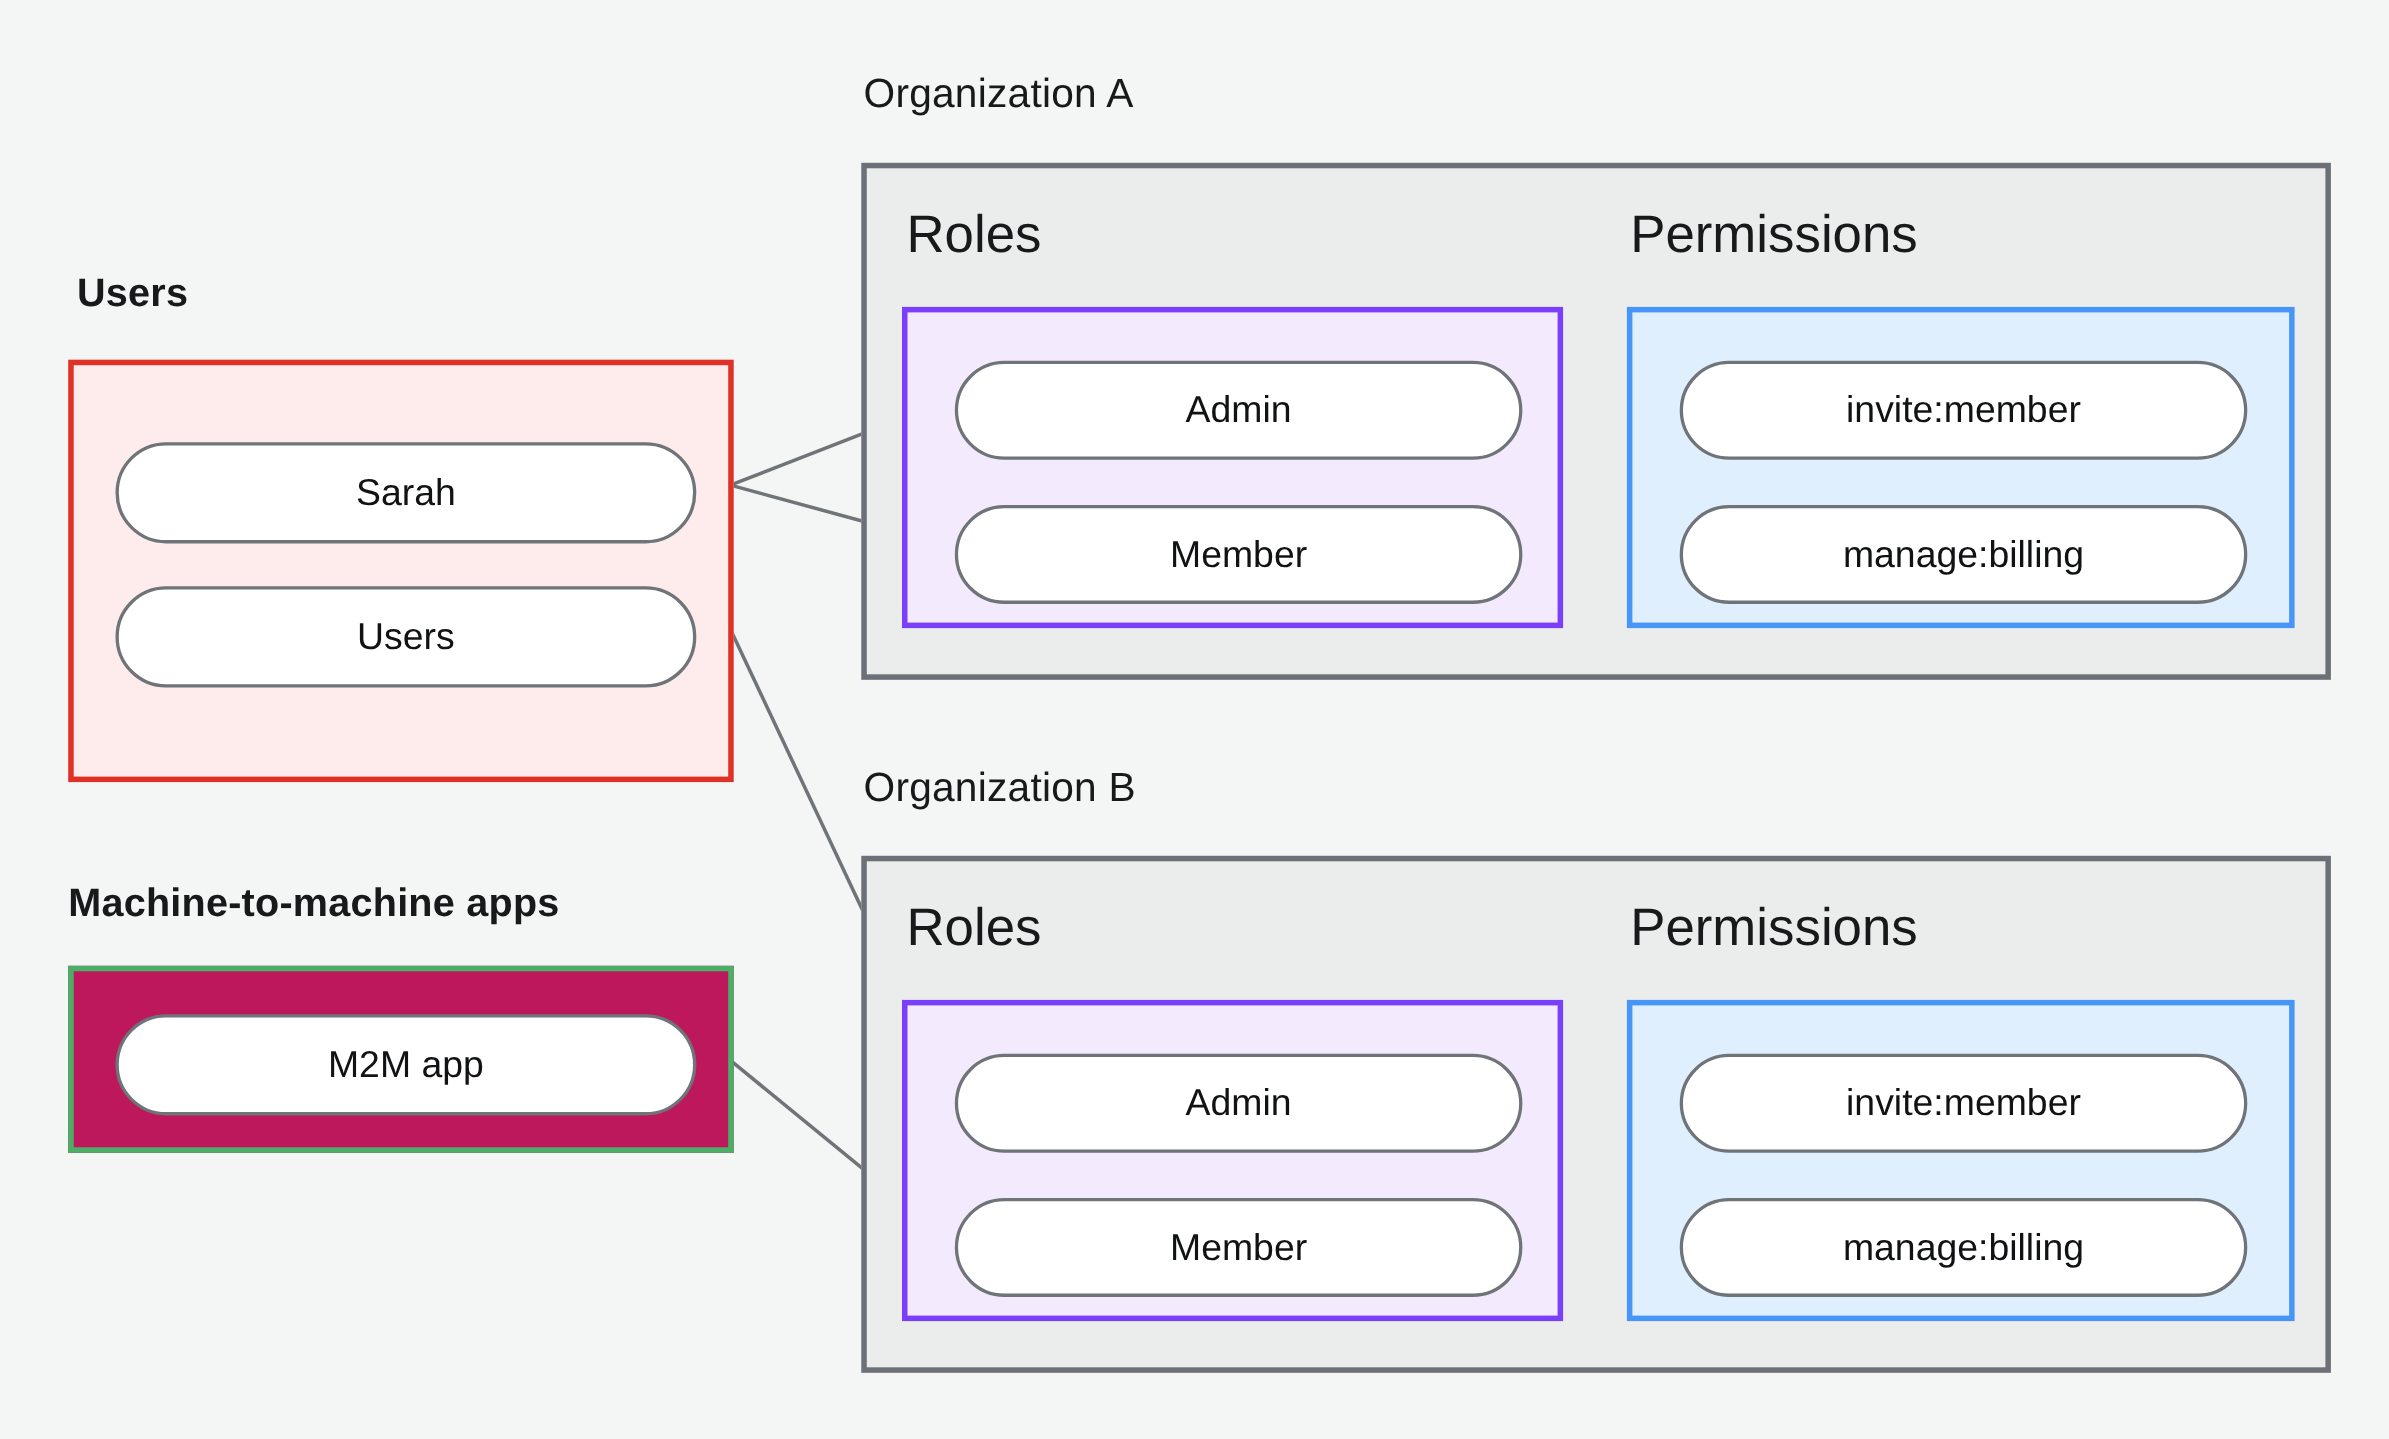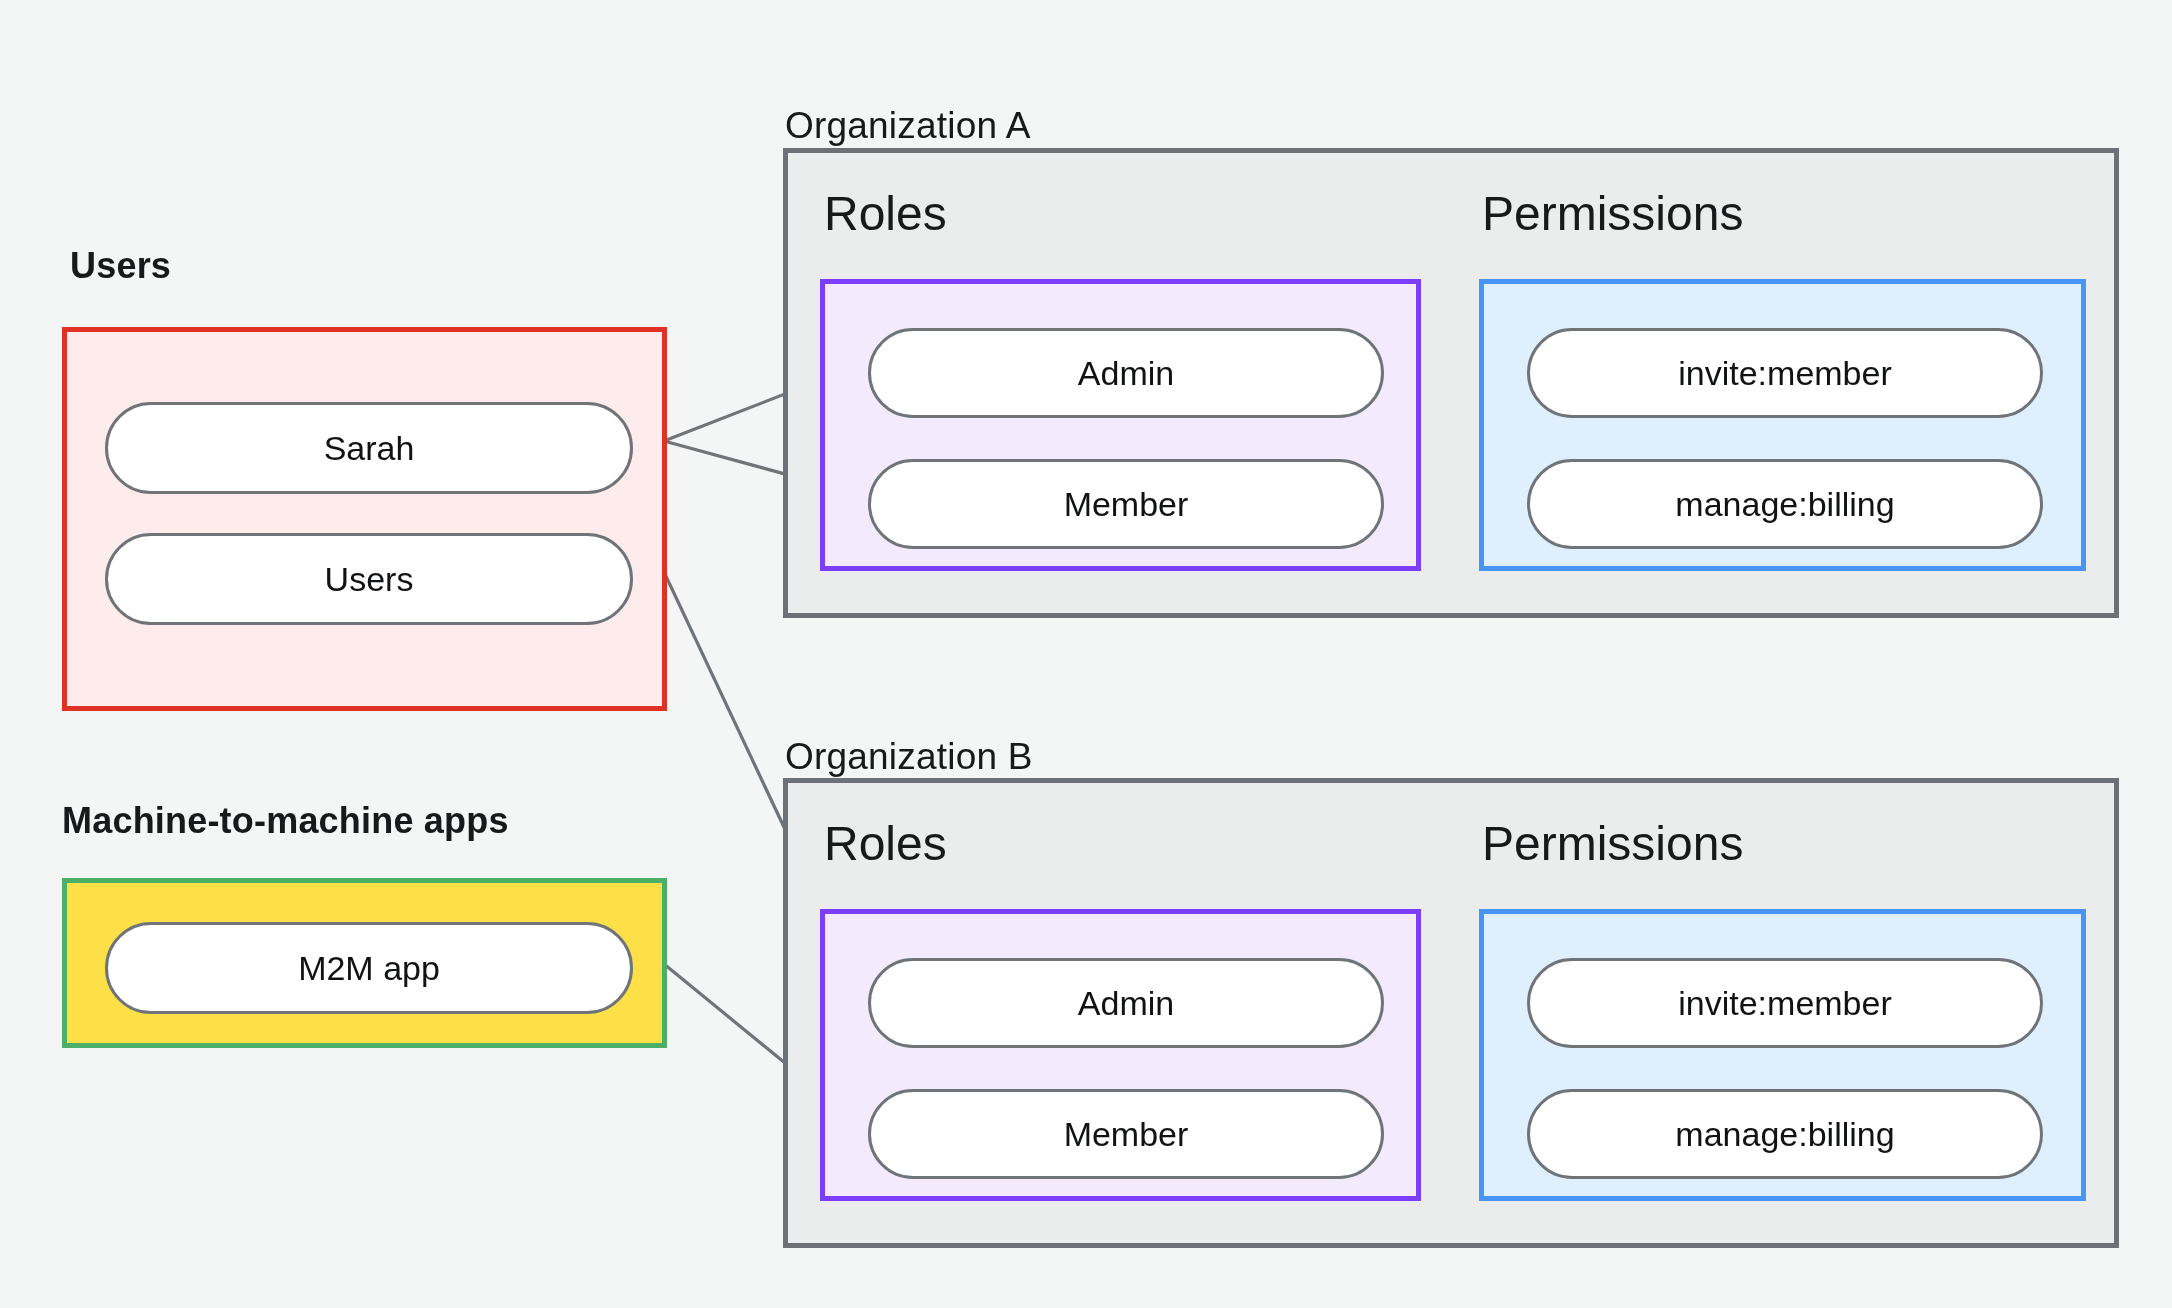--- a/index.html
+++ b/index.html
@@ -26,33 +26,32 @@
     letter-spacing: 0.2px;
     white-space: nowrap;
   }
   .org-caption {
     position: absolute;
     font-size: 37px;
     font-weight: 400;
     color: #18191a;
     letter-spacing: 0.2px;
     white-space: nowrap;
-    margin-top: 41px;
   }
   
   .box {
     position: absolute;
     box-sizing: border-box;
   }
   .box-users {
     background: #fdeceb;
     border: 5px solid #e03127;
   }
   .box-m2m {
-    background: #fde047;
+    background: #be185d;
     border: 5px solid #4caf68;
   }
   .box-org {
     background: #ebedec;
     border: 5px solid #6c7177;
   }
   .box-roles {
     background: #f3ebfd;
     border: 5px solid #7b3ffb;
   }

